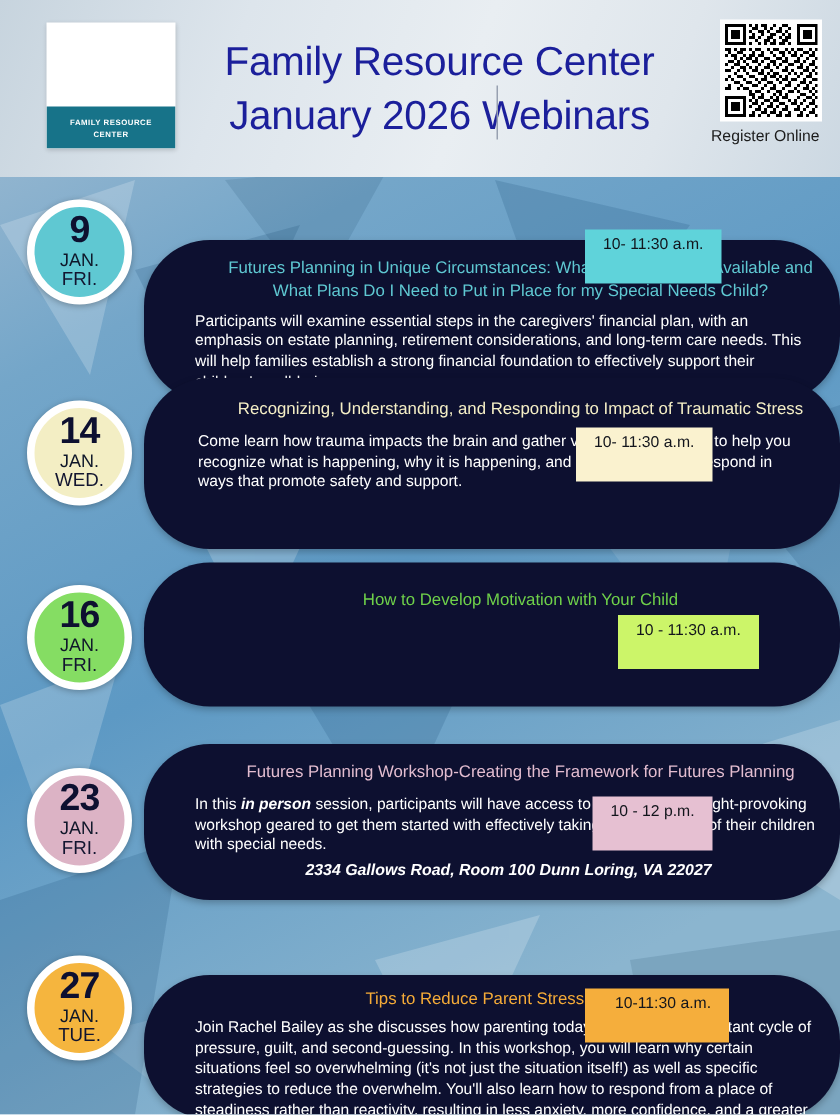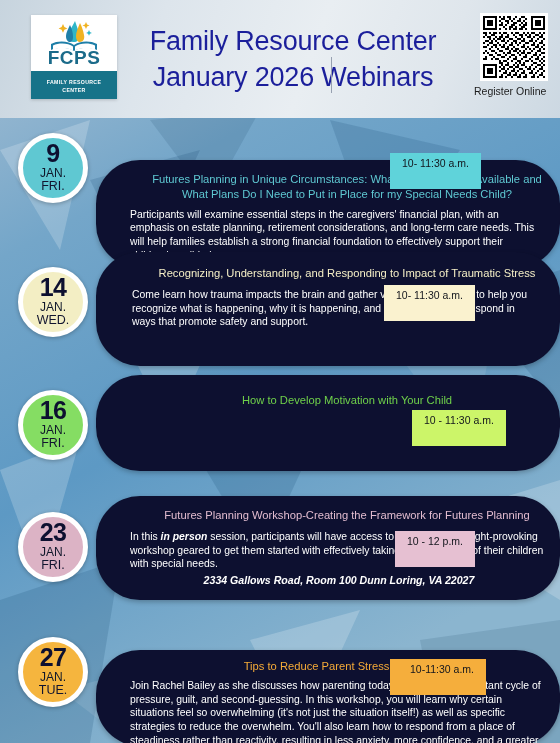--- a/index.html
+++ b/index.html
@@ -226,37 +226,20 @@
         <polygon points="150,120 260,110 210,200"></polygon>
       </g>
     </svg>
   </div>
 
   <div class="header-wash"></div>
 
   <div class="header">
 
     <div class="logo">
-      <div class="logo-mark">
-        <svg width="86" height="36" viewBox="0 0 86 36" xmlns="http://www.w3.org/2000/svg">
-
-          <path d="M44 4 C41 10 38 14 38 19 C38 23 40 25 43 25 C46 25 48 23 48 19 C48 14 46 10 44 4 Z" fill="#2fb6c8"></path>
-          <path d="M49 6 C47 11 45 15 45 19 C45 23 47 25 49 25 C52 25 54 22 53 18 C52 13 51 10 49 6 Z" fill="#f0b323"></path>
-          <path d="M39 8 C37 12 35 16 35 19 C35 23 37 25 39 25 C41 25 42 23 42 20 C42 16 41 12 39 8 Z" fill="#1f7fa8"></path>
-
-          <path d="M32 7 l1.4 3 3 1.4 -3 1.4 -1.4 3 -1.4 -3 -3 -1.4 3 -1.4 z" fill="#f0b323"></path>
-          <path d="M55 5 l1.1 2.4 2.4 1.1 -2.4 1.1 -1.1 2.4 -1.1 -2.4 -2.4 -1.1 2.4 -1.1 z" fill="#f0b323"></path>
-          <path d="M58 13 l0.9 2 2 0.9 -2 0.9 -0.9 2 -0.9 -2 -2 -0.9 2 -0.9 z" fill="#2fb6c8"></path>
-
-          <path d="M20 27 C27 23 38 24 43 28 C48 24 59 23 66 27 L66 33 C59 29.5 48 30.5 43 34 C38 30.5 27 29.5 20 33 Z" fill="#1f7fa8"></path>
-          <path d="M22 28.5 C28.5 25.5 37.5 26.2 42 29.5 L42 33.5 C37.5 30.6 28.5 30 22 32.6 Z" fill="#ffffff"></path>
-          <path d="M64 28.5 C57.5 25.5 48.5 26.2 44 29.5 L44 33.5 C48.5 30.6 57.5 30 64 32.6 Z" fill="#ffffff"></path>
-        </svg>
-        <div class="logo-fcps">FCPS</div>
-      </div>
       <div class="logo-band">
         <div>FAMILY RESOURCE</div>
         <div>CENTER</div>
       </div>
     </div>
 
     <div class="title-wrap">
       <div class="title-line">Family Resource Center</div>
       <div class="title-line">January 2026 Webinars</div>
     </div>

